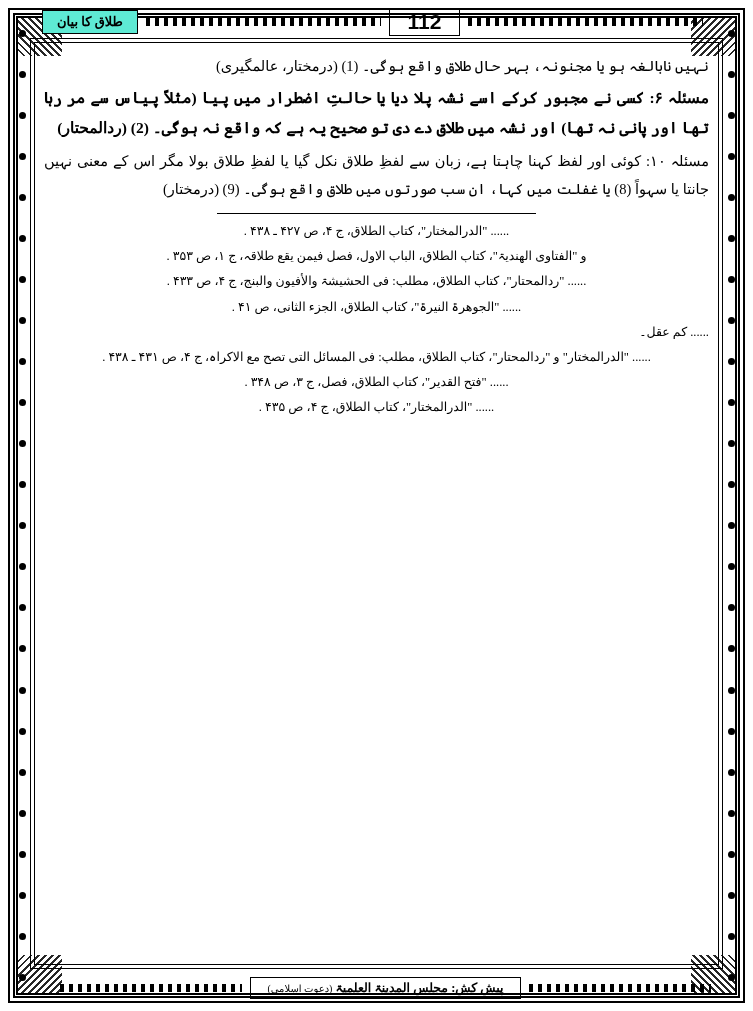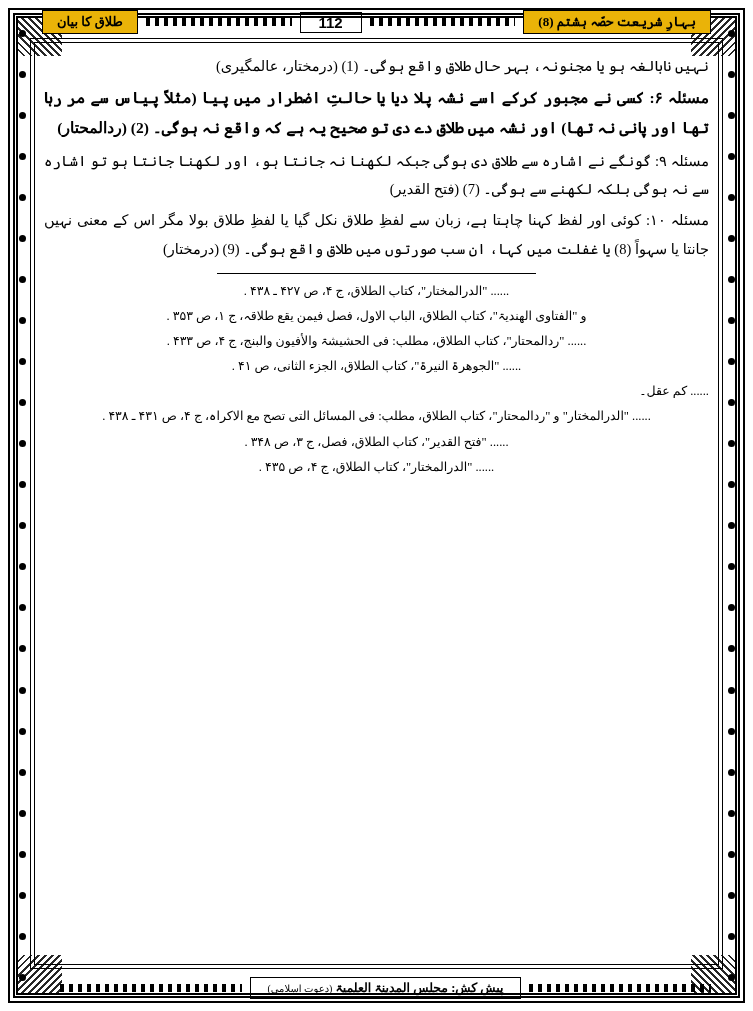--- a/index.html
+++ b/index.html
@@ -82,32 +82,32 @@
     left: 34px; right: 34px; top: 8px;
     height: 28px;
     display: flex;
     align-items: center;
     justify-content: space-between;
     direction: rtl;
     padding: 0 8px;
   }
   .hdr-plate {
     border: 1.5px solid #000;
-    background: #eab308;
+    background: #5eead4;
     padding: 2px 14px;
     font-size: 13px;
     font-weight: bold;
     white-space: nowrap;
     line-height: 1.4;
     text-align: center;
   }
   .hdr-center {
     border: 1.5px solid #000;
     padding: 1px 18px;
-    font-size: 15px;
+    font-size: 21px;
     font-weight: bold;
     font-family: "Liberation Sans", sans-serif;
   }
   .hdr-dash {
     flex: 1;
     height: 8px;
     margin: 0 8px;
     background:
       repeating-linear-gradient(90deg, #000 0 4px, transparent 4px 9px);
   }
@@ -243,32 +243,30 @@
       <span class="bead"></span>
     <span class="bead"></span>
       <span class="bead"></span>
       <span class="bead"></span>
     <span class="bead"></span>
       <span class="bead"></span>
       <span class="bead"></span>
   </div>
 
   <div class="header">
-    <div class="hdr-plate">بہارِ شریعت حصّہ ہشتم (8)</div>
     <div class="hdr-dash"></div>
     <div class="hdr-center">112</div>
     <div class="hdr-dash"></div>
     <div class="hdr-plate">طلاق کا بیان</div>
   </div>
 
   <div class="content">
 
     <p class="para">نہیں نابالغہ ہو یا مجنونہ، بہر حال طلاق واقع ہوگی۔ (1) (درمختار، عالمگیری)</p>
     <p class="para masla">مسئلہ ۶:  کسی نے مجبور کرکے اسے نشہ پلا دیا یا حالتِ اضطرار میں پیا (مثلاً پیاس سے مر رہا تھا اور پانی نہ تھا) اور نشہ میں طلاق دے دی تو صحیح یہ ہے کہ واقع نہ ہوگی۔ (2) (ردالمحتار)</p>
-    <p class="para">مسئلہ ۹:  گونگے نے اشارہ سے طلاق دی ہوگی جبکہ لکھنا نہ جانتا ہو، اور لکھنا جانتا ہو تو اشارہ سے نہ ہوگی بلکہ لکھنے سے ہوگی۔ (7) (فتح القدیر)</p>
     <p class="para">مسئلہ ۱۰:  کوئی اور لفظ کہنا چاہتا ہے، زبان سے لفظِ طلاق نکل گیا یا لفظِ طلاق بولا مگر اس کے معنی نہیں جانتا یا سہواً (8) یا غفلت میں کہا، ان سب صورتوں میں طلاق واقع ہوگی۔ (9) (درمختار)</p>
 
     <hr class="fn-rule">
 
     <div class="footnotes">
       <p class="fn center">...... "الدرالمختار"، کتاب الطلاق، ج ۴، ص ۴۲۷ ـ ۴۳۸ .</p>
       <p class="fn center">و "الفتاوی الھندیۃ"، کتاب الطلاق، الباب الاول، فصل فیمن یقع طلاقہ، ج ۱، ص ۳۵۳ .</p>
       <p class="fn center">...... "ردالمحتار"، کتاب الطلاق، مطلب: فی الحشیشۃ والأفیون والبنج، ج ۴، ص ۴۳۳ .</p>
       <p class="fn center">...... "الجوھرۃ النیرۃ"، کتاب الطلاق، الجزء الثانی، ص ۴۱ .</p>
       <p class="fn">...... کم عقل۔</p>

